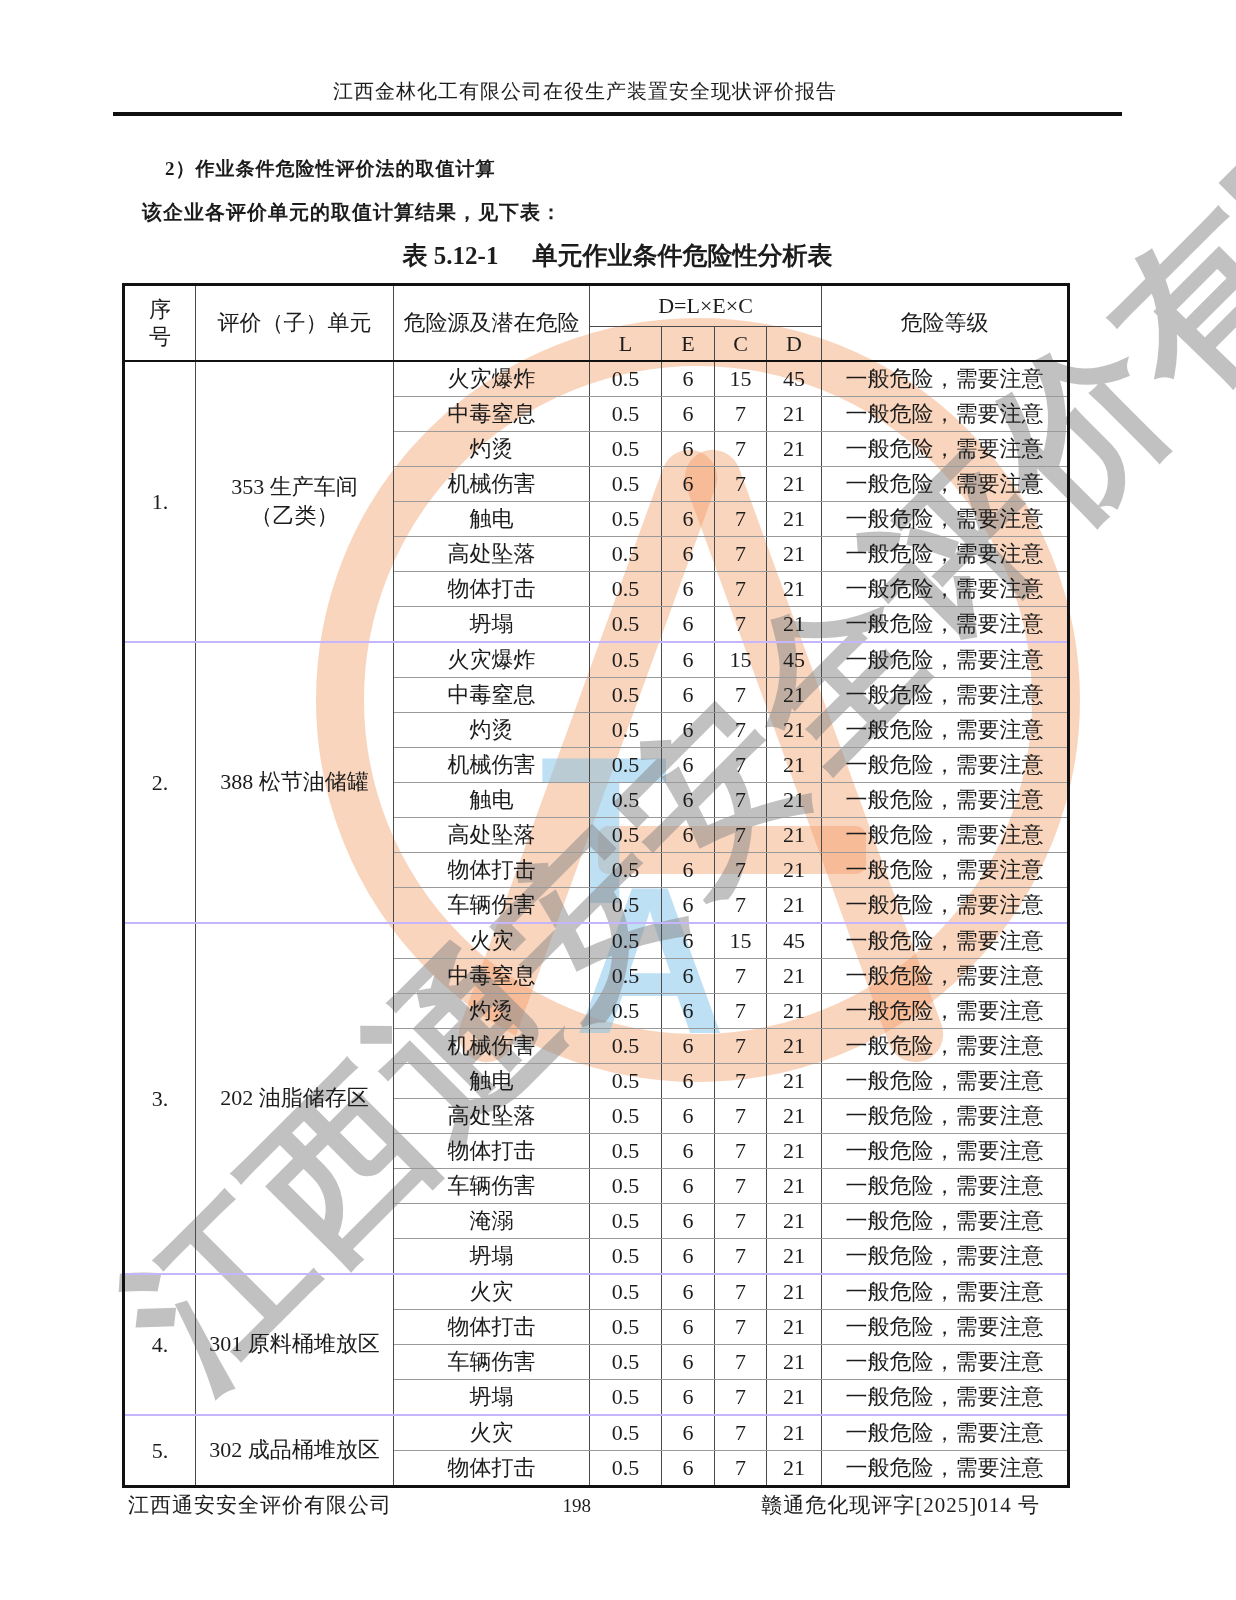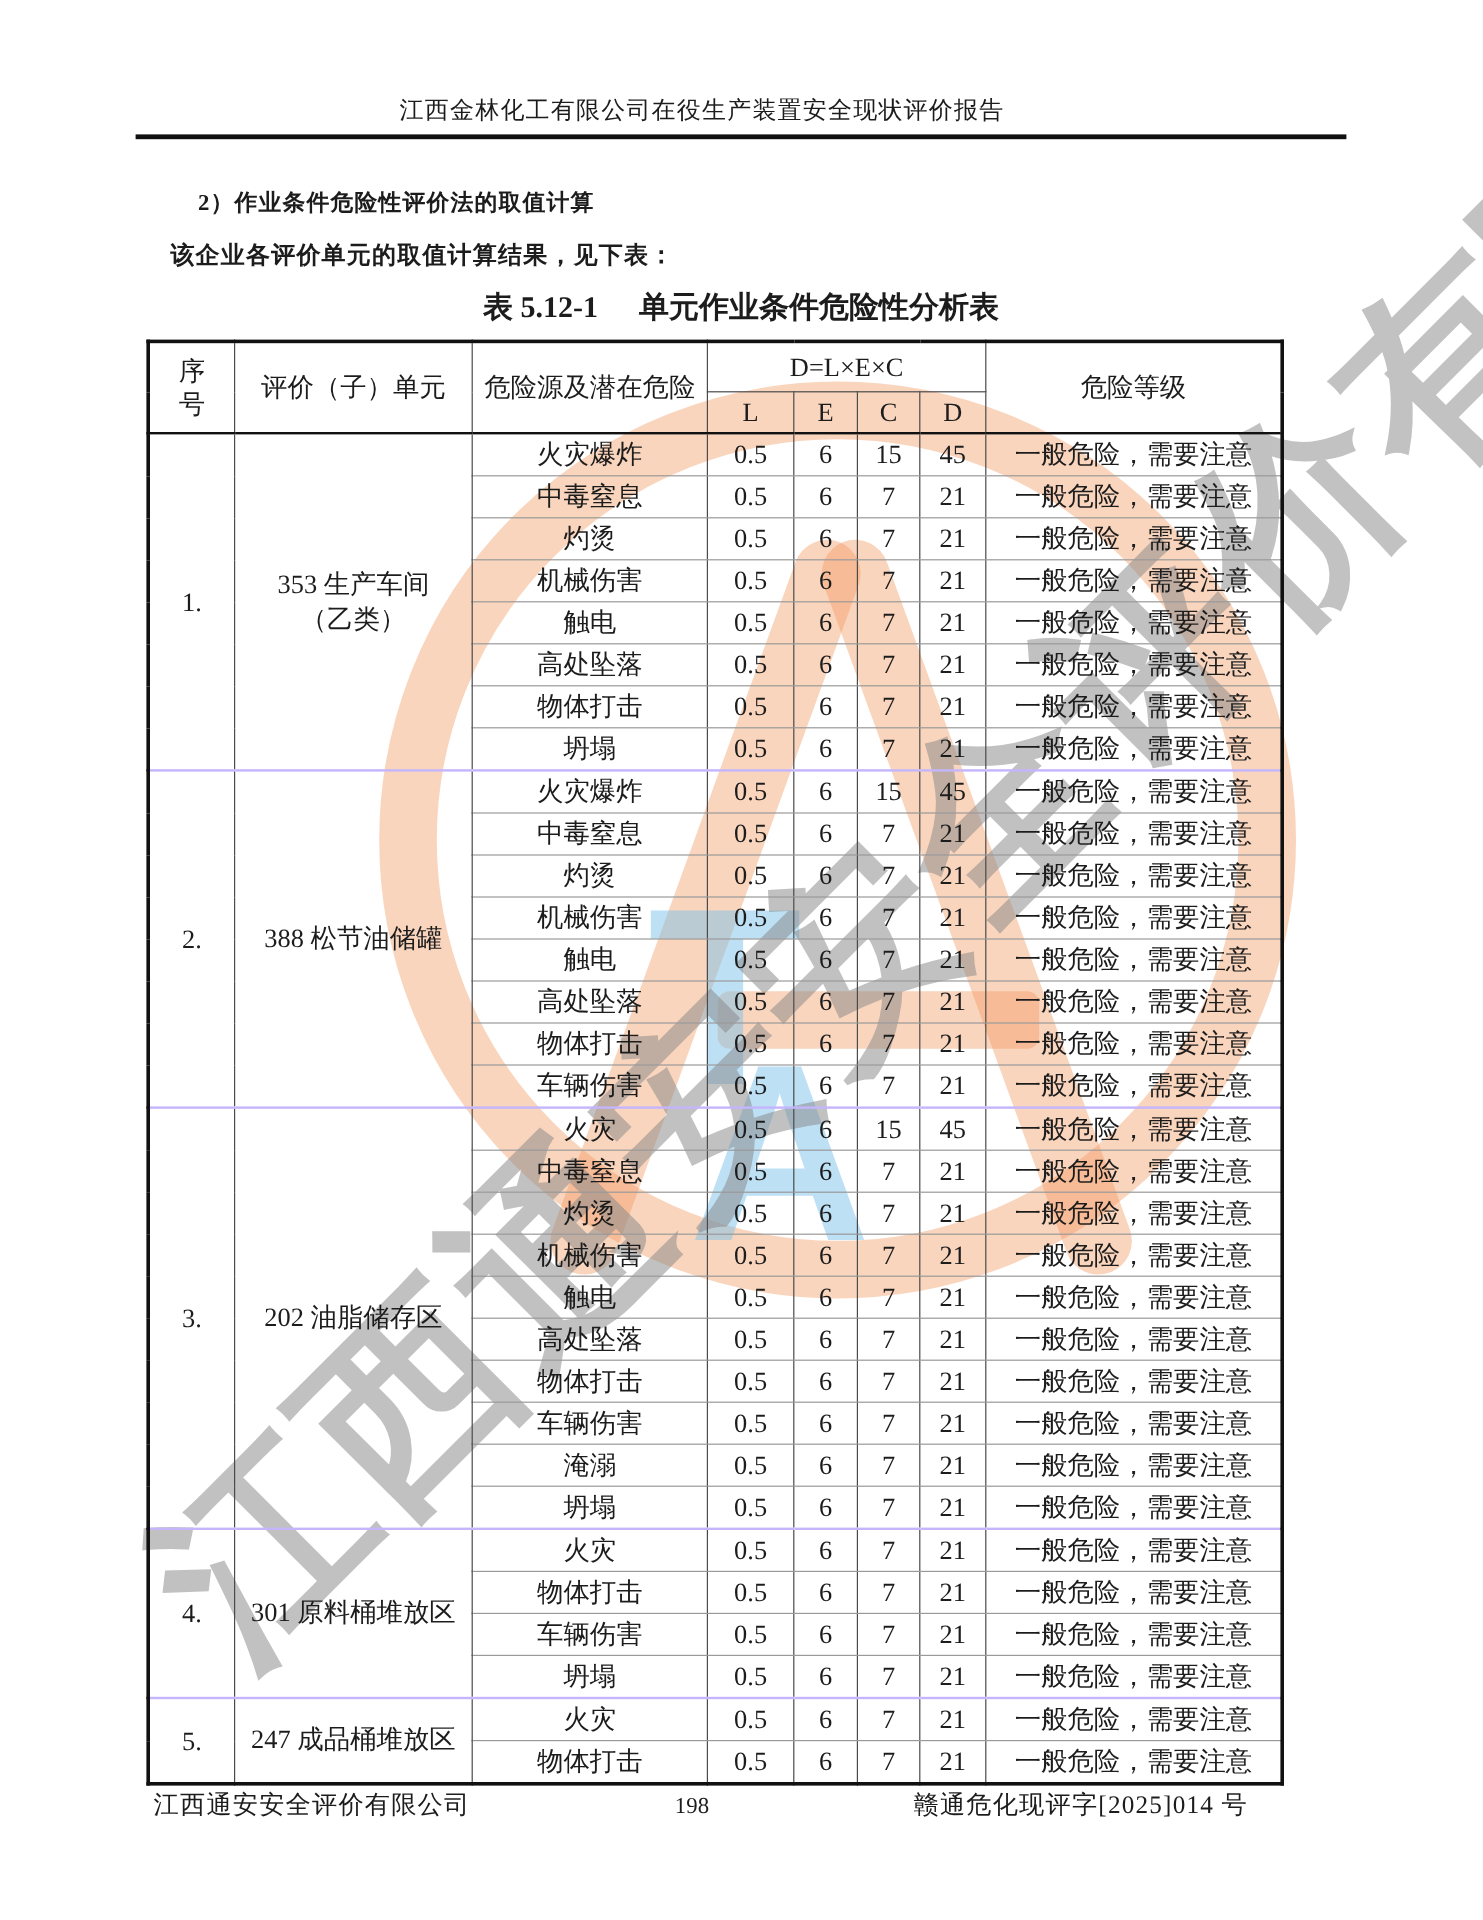--- a/index.html
+++ b/index.html
@@ -408,21 +408,21 @@
           <tr>
             <td>坍塌</td>
             <td>0.5</td>
             <td>6</td>
             <td>7</td>
             <td>21</td>
             <td>一般危险，需要注意</td>
           </tr>
           <tr class="group-first">
             <td rowspan="2">5.</td>
-            <td rowspan="2" class="col-unit">247 成品桶堆放区</td>
+            <td rowspan="2" class="col-unit">302 成品桶堆放区</td>
             <td>火灾</td>
             <td>0.5</td>
             <td>6</td>
             <td>7</td>
             <td>21</td>
             <td>一般危险，需要注意</td>
           </tr>
           <tr>
             <td>物体打击</td>
             <td>0.5</td>

